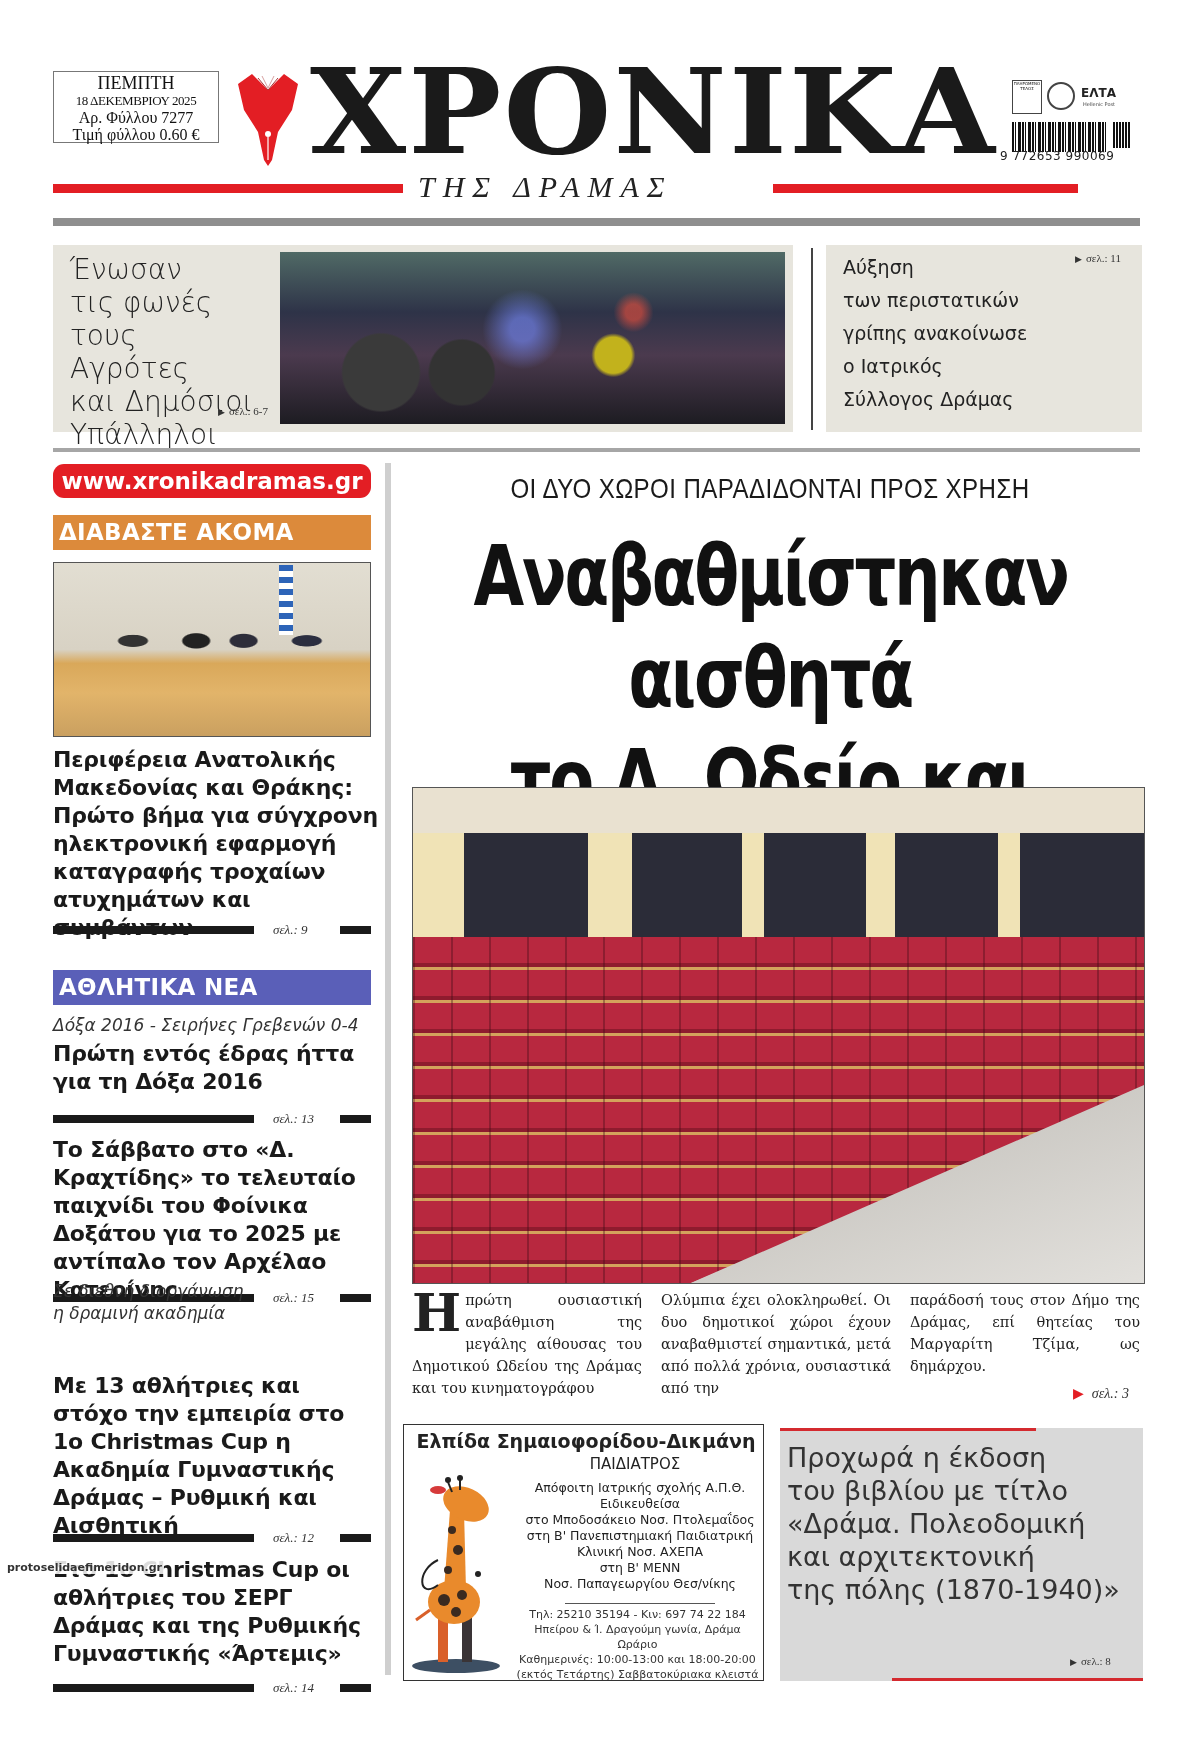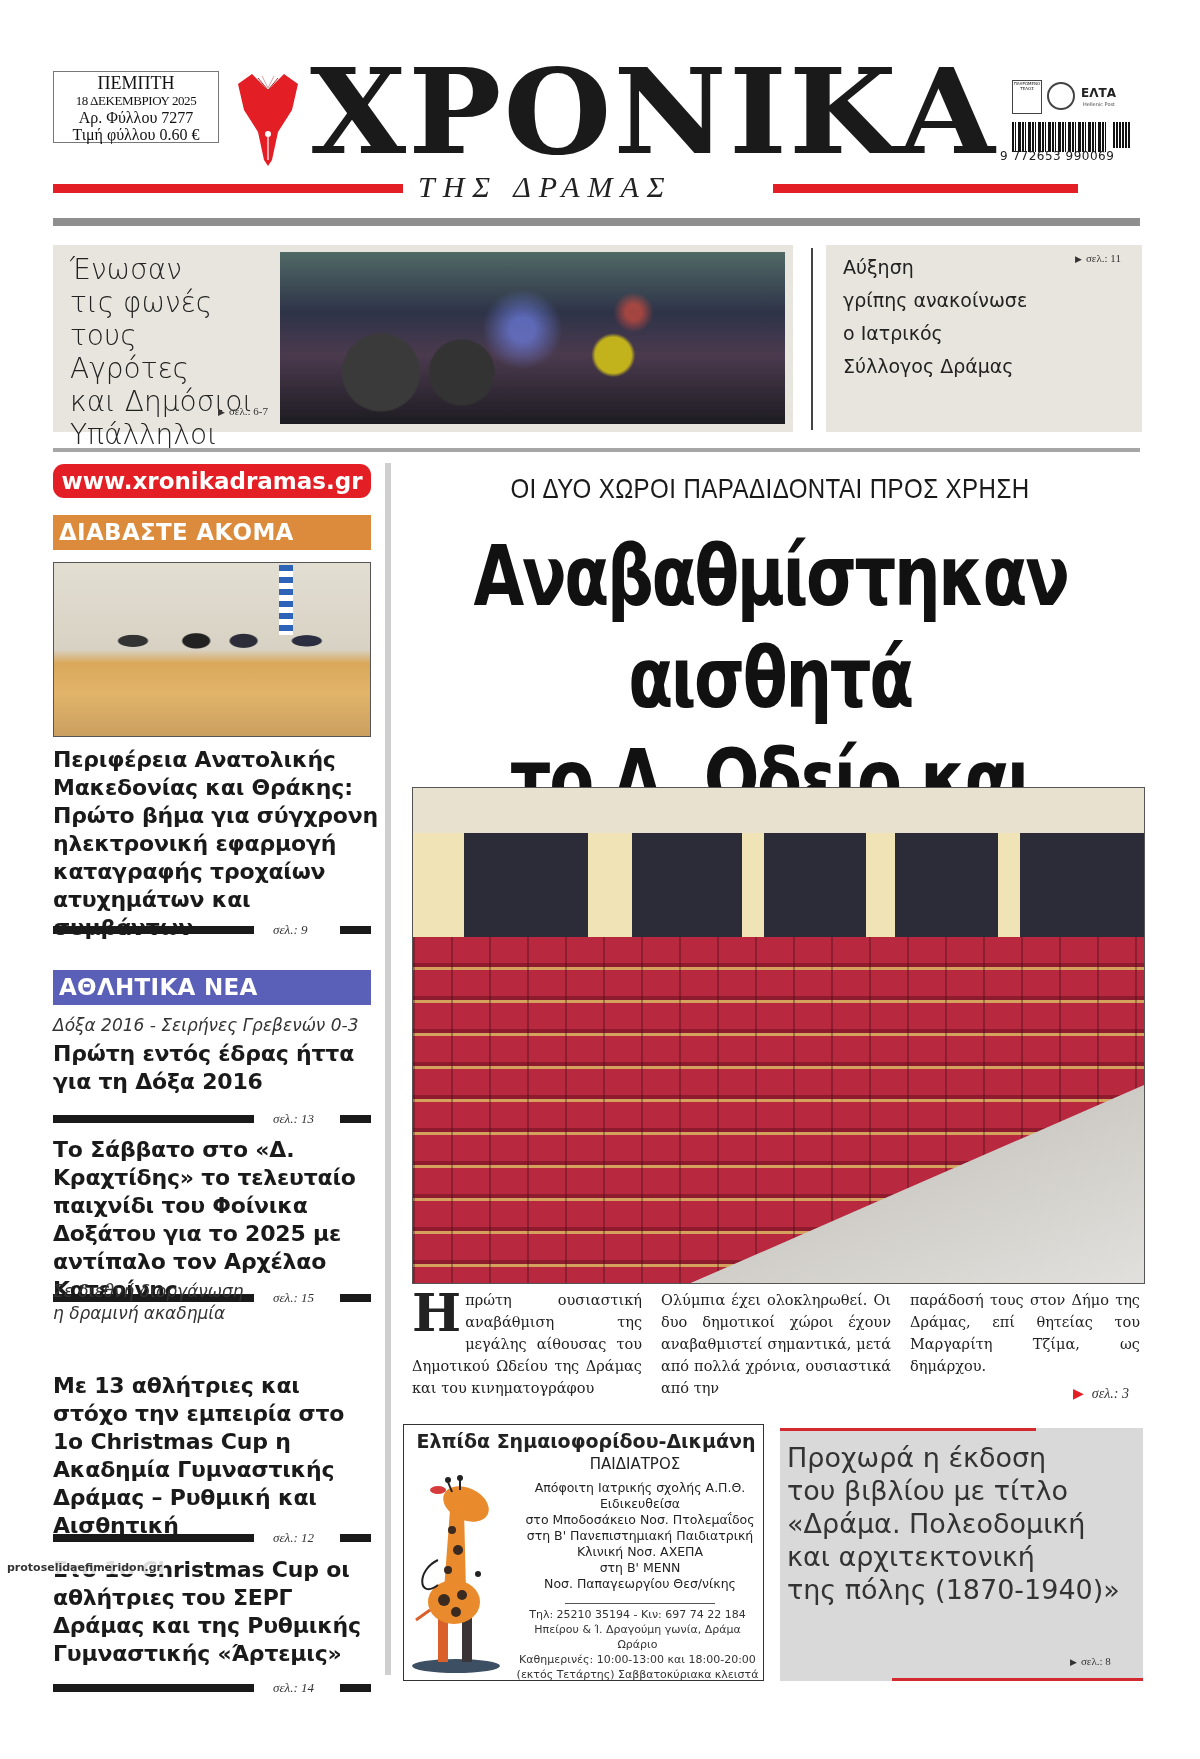--- a/index.html
+++ b/index.html
@@ -167,20 +167,21 @@
   <div>Υπάλληλοι</div>
 </div>
 <div class="abs pageref ref-left"><span class="tri">▶</span><span>σελ.: 6-7</span></div>
 <div class="abs teaser-left-photo" title="tractors-protest-night-photo"></div>
 
 <div class="abs teaser-divider"></div>
 
 <div class="abs teaser-right"></div>
 <div class="abs teaser-right-text">
   <div>Αύξηση</div>
+  <div>των περιστατικών</div>
   <div>γρίπης ανακοίνωσε</div>
   <div>ο Ιατρικός</div>
   <div>Σύλλογος Δράμας</div>
 </div>
 <div class="abs pageref ref-right"><span class="tri">▶</span><span>σελ.: 11</span></div>
 
 <div class="abs grayline-mid"></div>
 
 <div class="abs web-banner">www.xronikadramas.gr</div>
 <div class="abs section-bar read-more">ΔΙΑΒΑΣΤΕ ΑΚΟΜΑ</div>
@@ -190,21 +191,21 @@
 
 <div class="abs story-title" style="top:746px;">Περιφέρεια Ανατολικής Μακεδονίας και Θράκης: Πρώτο βήμα για σύγχρονη ηλεκτρονική εφαρμογή καταγραφής τροχαίων ατυχημάτων και συμβάντων</div>
 <div class="abs rule-row" style="top:922px;">
   <div class="bar1"></div>
     <div class="ref">σελ.: 9</div>
     <div class="bar2"></div>
 </div>
 
 <div class="abs section-bar sports">ΑΘΛΗΤΙΚΑ ΝΕΑ</div>
 
-<div class="abs kicker" style="top:1014px;">Δόξα 2016 - Σειρήνες Γρεβενών 0-3</div>
+<div class="abs kicker" style="top:1014px;">Δόξα 2016 - Σειρήνες Γρεβενών 0-4</div>
 <div class="abs story-title" style="top:1040px;">Πρώτη εντός έδρας ήττα για τη Δόξα 2016</div>
 <div class="abs rule-row" style="top:1111px;">
   <div class="bar1"></div>
     <div class="ref">σελ.: 13</div>
     <div class="bar2"></div>
 </div>
 
 <div class="abs story-title" style="top:1136px;">Το Σάββατο στο «Δ. Κραχτίδης» το τελευταίο παιχνίδι του Φοίνικα Δοξάτου για το 2025 με αντίπαλο τον Αρχέλαο Κατερίνης</div>
 <div class="abs rule-row" style="top:1290px;">
   <div class="bar1"></div>

